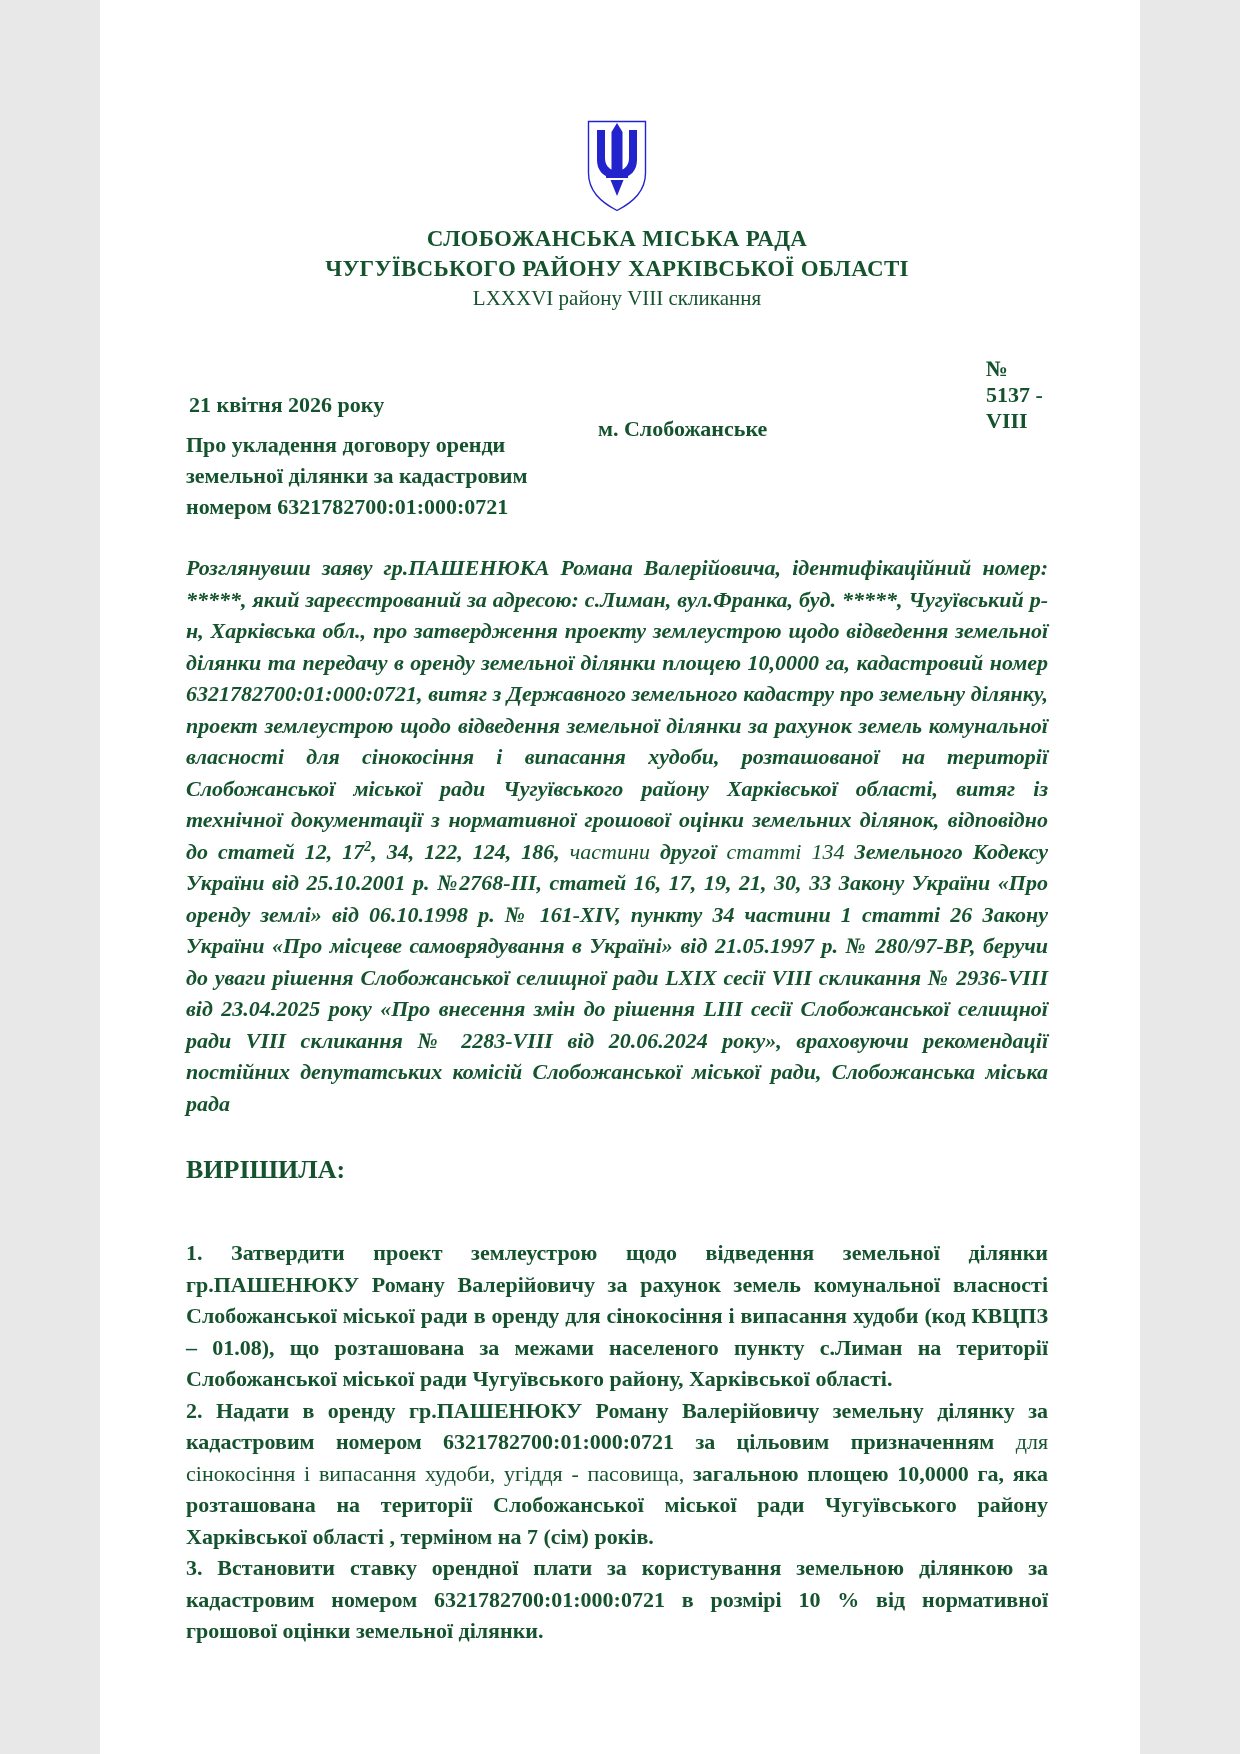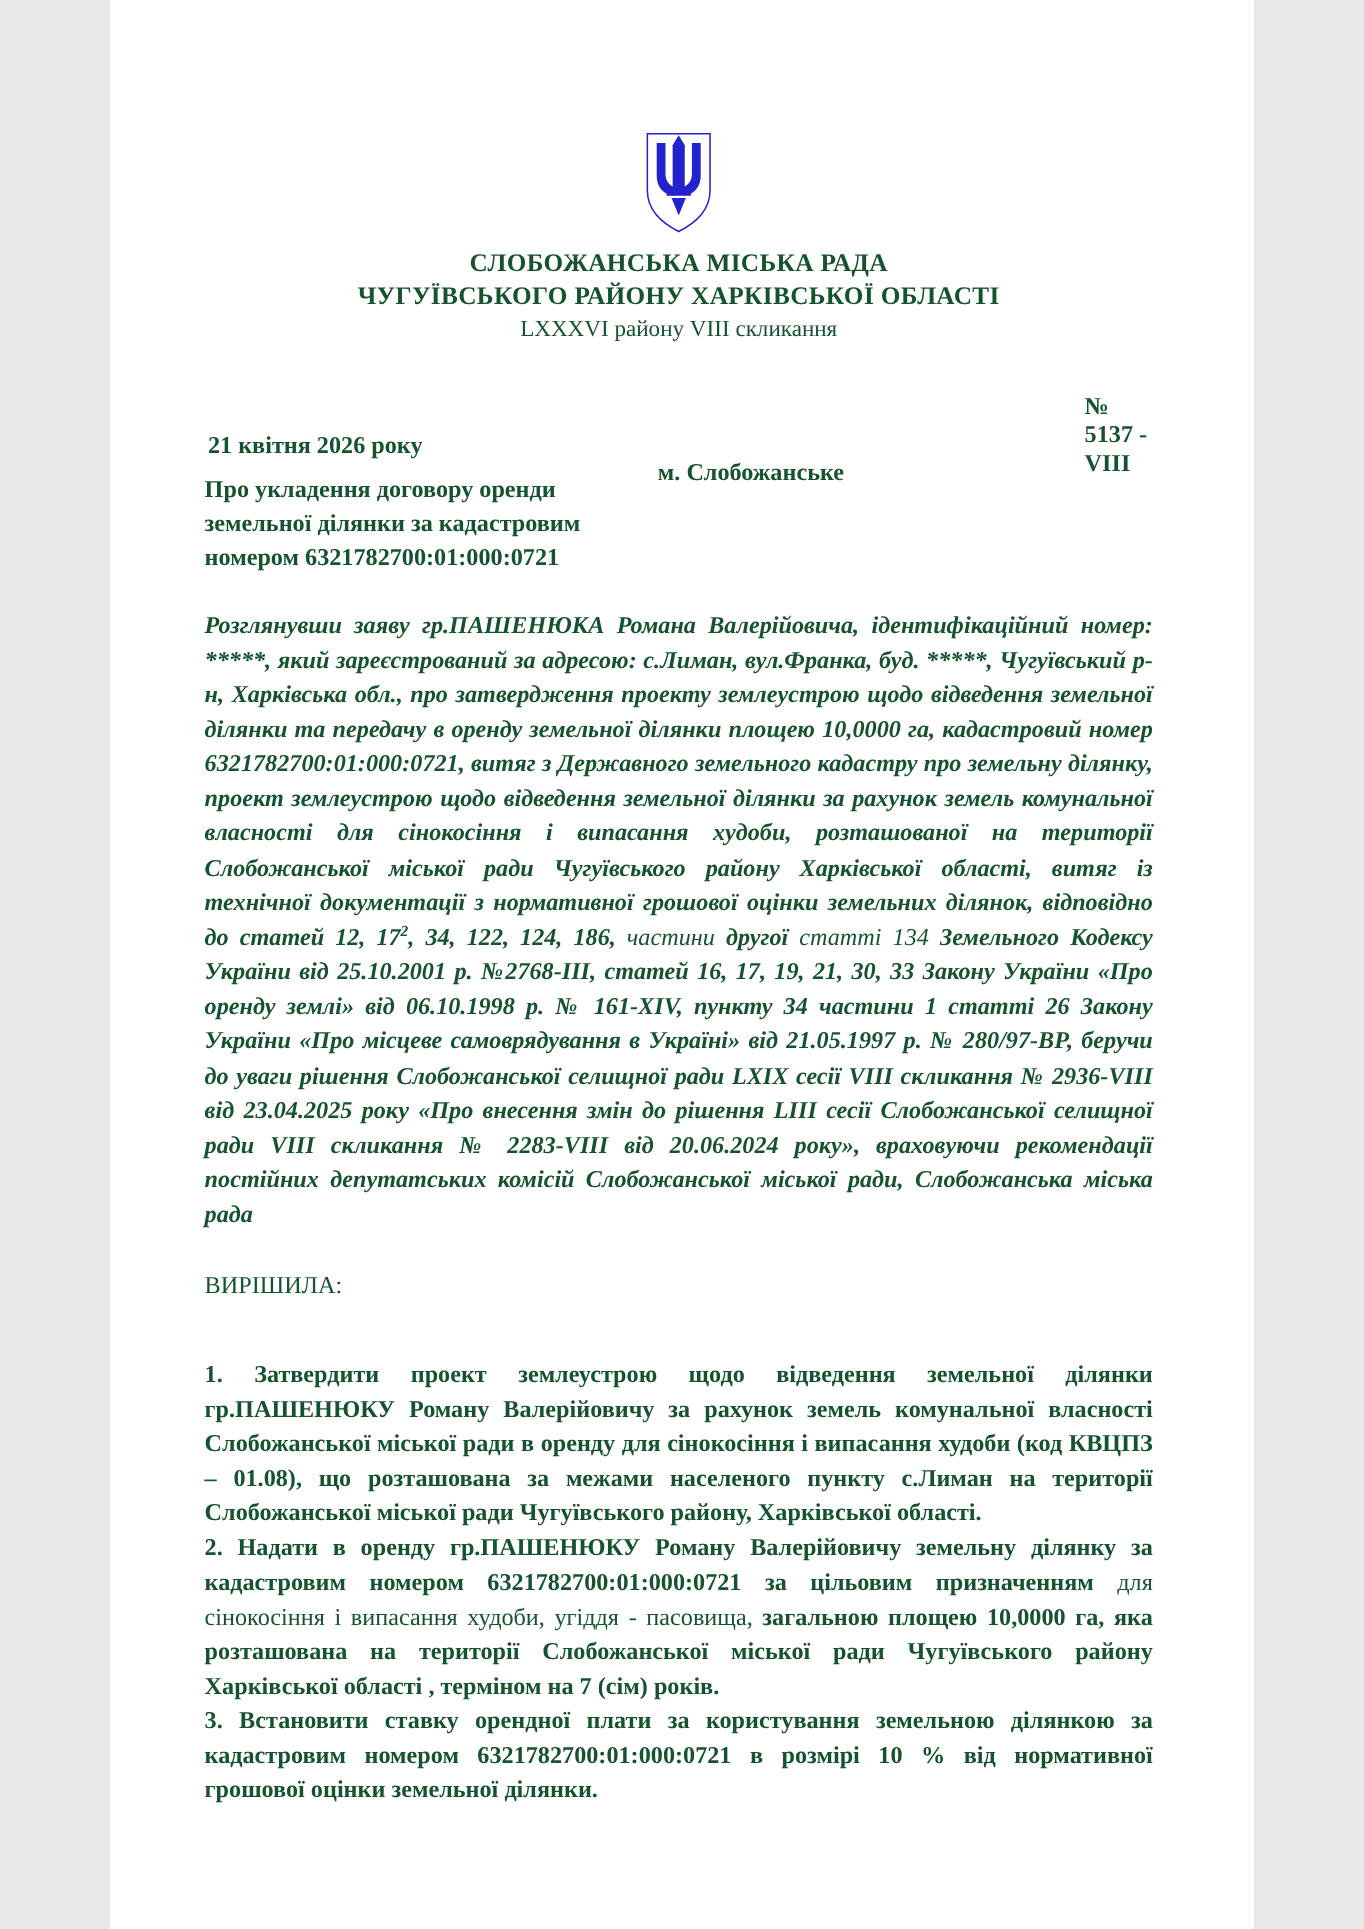--- a/index.html
+++ b/index.html
@@ -25,21 +25,21 @@
   .meta-place { position:absolute; left:412px; top:16px;margin-top:44px; }
   .meta-number { position:absolute; left:800px; top:0; }
   .subject { margin-top:42px; font-size:22px; font-weight:bold; line-height:31px; }
   .bodytext {
     font-size:22px; line-height:31.5px; text-align:justify;
     font-weight:bold; hyphens:none;
   }
   .preamble { margin-top:30px;font-style:italic; }
   .rw { font-weight:normal; }
   .bodytext sup { font-size:14px; line-height:0; }
-  .resolved { margin-top:36px; font-size:22px; font-weight:normal; }
+  .resolved { margin-top:36px; font-size:26px; font-weight:bold; }
   .items { margin-top:52px; }
   .items p { margin:0; }
 </style>
 </head>
 <body>
 
 <div class="page">
 
   <div class="doc-header">
     <svg class="emblem" width="66" height="96" viewBox="0 0 66 96" xmlns="http://www.w3.org/2000/svg">

